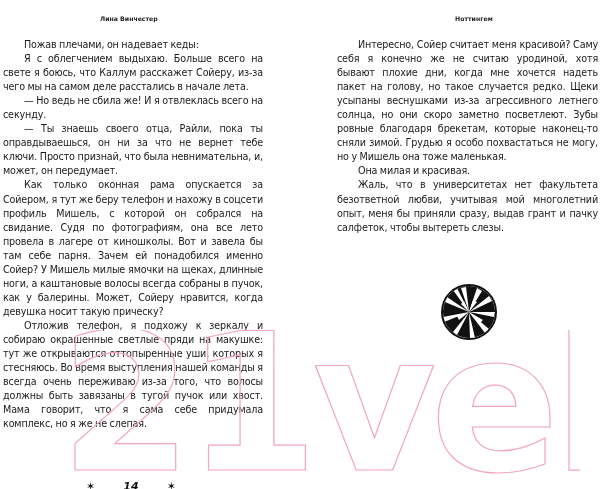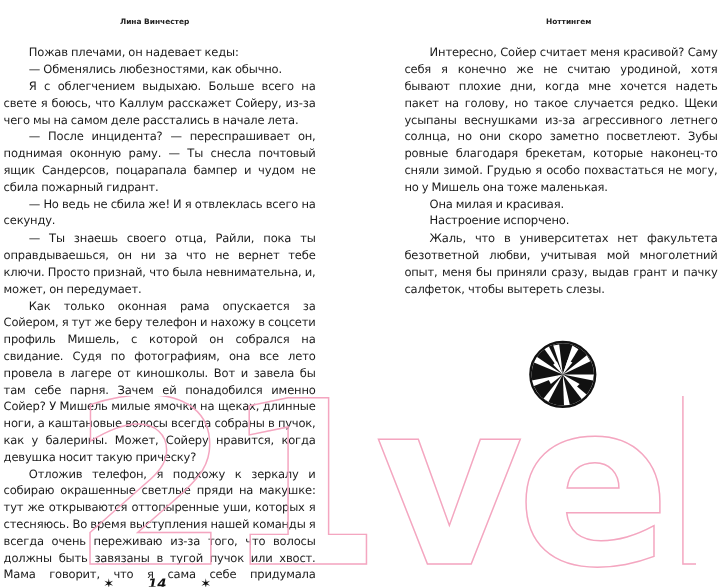--- a/index.html
+++ b/index.html
@@ -86,42 +86,39 @@
       pointer-events: none;
     }
   </style>
 </head>
 <body>
 
 <div class="page page-left">
   <div class="running-head">Лина Винчестер</div>
   <div class="text-block">
     <p>Пожав плечами, он надевает кеды:</p>
-    <p>— Обменялись любезностями, как обычно.</p>
     <p>Я с облегчением выдыхаю. Больше всего на свете я бо­юсь, что Каллум расскажет Сойеру, из-за чего мы на самом деле расстались в начале лета.</p>
-    <p>— После инцидента? — переспрашивает он, подни­мая оконную раму. — Ты снесла почтовый ящик Сандерсов, поцарапала бампер и чудом не сбила пожарный гидрант.</p>
     <p>— Но ведь не сбила же! И я отвлеклась всего на секунду.</p>
     <p>— Ты знаешь своего отца, Райли, пока ты оправдыва­ешься, он ни за что не вернет тебе ключи. Просто признай, что была невнимательна, и, может, он передумает.</p>
     <p>Как только оконная рама опускается за Сойером, я тут же беру телефон и нахожу в соцсети профиль Ми­шель, с которой он собрался на свидание. Судя по фото­графиям, она все лето провела в лагере от киношколы. Вот и завела бы там себе парня. Зачем ей понадобился именно Сойер? У Мишель милые ямочки на щеках, длинные ноги, а каштановые волосы всегда собраны в пучок, как у бале­рины. Может, Сойеру нравится, когда девушка носит такую прическу?</p>
     <p>Отложив телефон, я подхожу к зеркалу и собираю окрашенные светлые пряди на макушке: тут же открыва­ются оттопыренные уши, которых я стесняюсь. Во время вы­ступления нашей команды я всегда очень переживаю из-за того, что волосы должны быть завязаны в тугой пучок или хвост. Мама говорит, что я сама себе придумала комплекс, но я же не слепая.</p>
 
   </div>
   <div class="folio">
     <span class="star">✶</span>
     <span>14</span>
     <span class="star">✶</span>
   </div>
 </div>
 
 <div class="page page-right">
   <div class="running-head">Ноттингем</div>
   <div class="text-block">
     <p>Интересно, Сойер считает меня красивой? Саму себя я конечно же не считаю уродиной, хотя бывают плохие дни, когда мне хочется надеть пакет на голову, но такое случа­ется редко. Щеки усыпаны веснушками из-за агрессивного летнего солнца, но они скоро заметно посветлеют. Зубы ровные благодаря брекетам, которые наконец-то сняли зимой. Грудью я особо похвастаться не могу, но у Мишель она тоже маленькая.</p>
     <p class="italic">Она милая и красивая.</p>
-    <p>Настроение испорчено.</p>
     <p>Жаль, что в университетах нет факультета безответной любви, учитывая мой многолетний опыт, меня бы приняли сразу, выдав грант и пачку салфеток, чтобы вытереть слезы.</p>
   </div>
   <div class="ornament">
     <svg viewBox="0 0 60 60" width="60" height="60">
       <circle cx="30" cy="30" r="26" fill="#111"></circle>
       <g fill="#fff" stroke="none">
         <path d="M30 30 L22 6 L27 5 Z"></path>
         <path d="M30 30 L38 6 L43 9 Z"></path>
         <path d="M30 30 L50 14 L53 19 Z"></path>
         <path d="M30 30 L56 30 L55 35 Z"></path>

